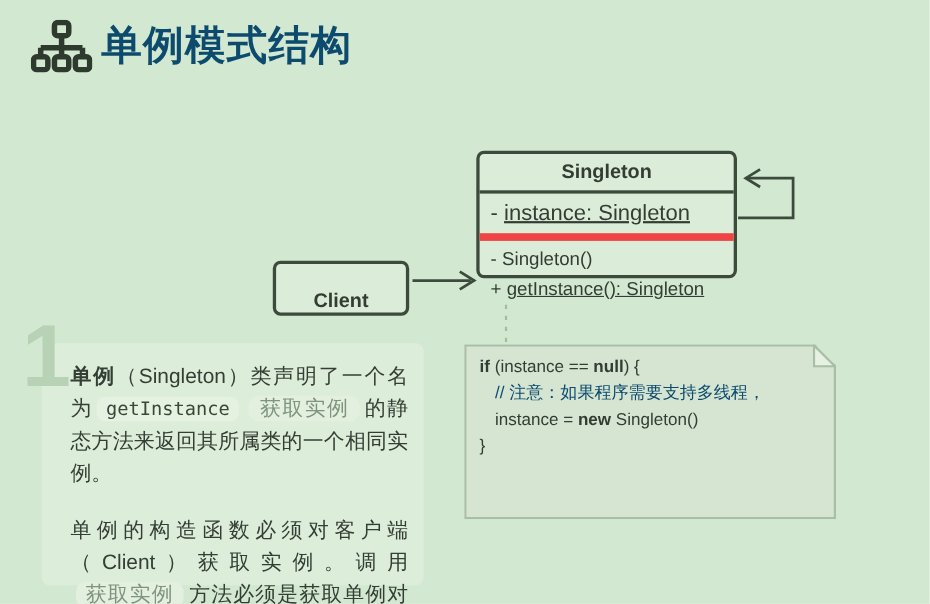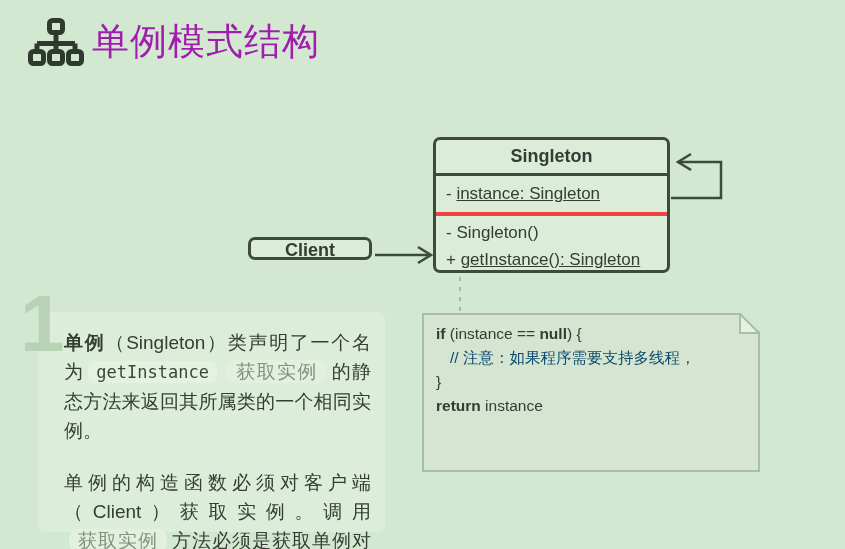--- a/index.html
+++ b/index.html
@@ -6,46 +6,46 @@
   .page {
     position:relative; width:845px; height:549px;
     background:#d2e8d1; overflow:hidden;
     font-family:"Liberation Sans","DejaVu Sans",sans-serif;
     color:#333d33;
   }
 
   
   .page-title {
     position:absolute; left:92px; top:20px;
-    font-size:37px; line-height:44px; font-weight:normal;
-    color:#a21caf; letter-spacing:1px;
+    font-size:37px; line-height:44px; font-weight:bold;
+    color:#0c4a6e; letter-spacing:1px;
   }
   .title-icon { position:absolute; left:28px; top:18px; }
 
   
   .overlay { position:absolute; left:0; top:0; z-index:3; pointer-events:none; }
 
   
   .uml-box {
     position:absolute; z-index:2; box-sizing:border-box;
     background:#dbecd9; border:3px solid #3c4b3c; border-radius:7px;
   }
   .client-box {
-    left:248px; top:237px; width:124px; height:23px;
-    display:flex; align-items:flex-start; justify-content:center;
+    left:248px; top:237px; width:124px; height:50px;
+    display:flex; align-items:flex-end; justify-content:center;
     font-weight:bold; font-size:18px;
   }
-  .singleton-box { left:433px; top:137px; width:237px; height:136px; }
+  .singleton-box { left:433px; top:137px; width:237px; height:116px; }
   .uml-name {
     height:33px; line-height:33px; text-align:center;
     font-weight:bold; font-size:18px; border-bottom:3px solid #3c4b3c;
   }
   .uml-attrs {
-    height:36px; line-height:36px; padding:0 10px; font-size:17px;
-    border-bottom:4px solid #ef4444; white-space:nowrap;
+    height:36px; line-height:36px; padding:0 10px; font-size:20px;
+    border-bottom:7px solid #ef4444; white-space:nowrap;
   }
   .uml-methods { padding:3px 10px; font-size:17px; line-height:27px; white-space:nowrap; }
   .u { text-decoration:underline; }
 
   
   .note {
     position:absolute; left:422px; top:313px; width:338px; height:159px;
     z-index:2; box-sizing:border-box;
     background:#d5e5d1; border:2px solid #a9bfa5;
     clip-path:polygon(0 0, 319px 0, 338px 19px, 338px 159px, 0 159px);
@@ -132,24 +132,24 @@
   </div>
 
   <div class="note">
     <svg class="note-fold" width="21" height="21" viewBox="0 0 21 21">
       <path d="M1 1 L20 20 L1 20 Z" fill="#e6f1e3" stroke="#a9bfa5" stroke-width="2"></path>
     </svg>
     <div class="code-line">
       <span class="kw">if</span><span> (instance == </span><span class="kw">null</span><span>) {</span>
     </div>
     <div class="code-line indent comment">// 注意：如果程序需要支持多线程，</div>
+    <div class="code-line indent">
+      <span>instance = </span><span class="kw">new</span><span> Singleton()</span>
+    </div>
     <div class="code-line">}</div>
-    <div class="code-line">
-      <span class="kw">return</span><span> instance</span>
-    </div>
   </div>
 
   <div class="step-number">1</div>
   <div class="annotation-panel">
     <p>
       <span class="bold">单例</span><span>（Singleton）类声明了一个名为</span><span class="code-pill">getInstance</span><span class="pill">获取实例</span><span>的静态方法来返回其所属类的一个相同实例。</span>
     </p>
     <p>
       <span>单例的构造函数必须对客户端（Client）获取实例。调用</span><span class="pill">获取实例</span><span>方法必须是获取单例对象的唯一方式。</span>
     </p>

